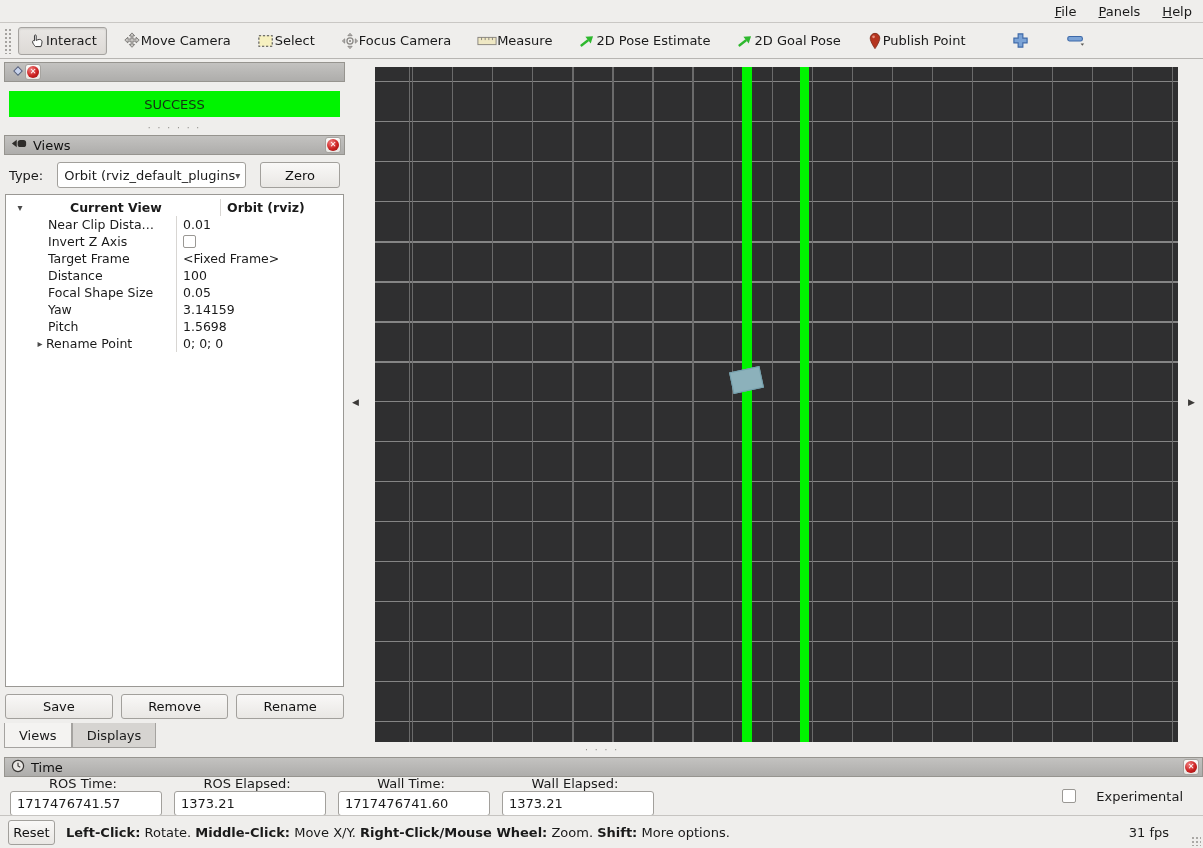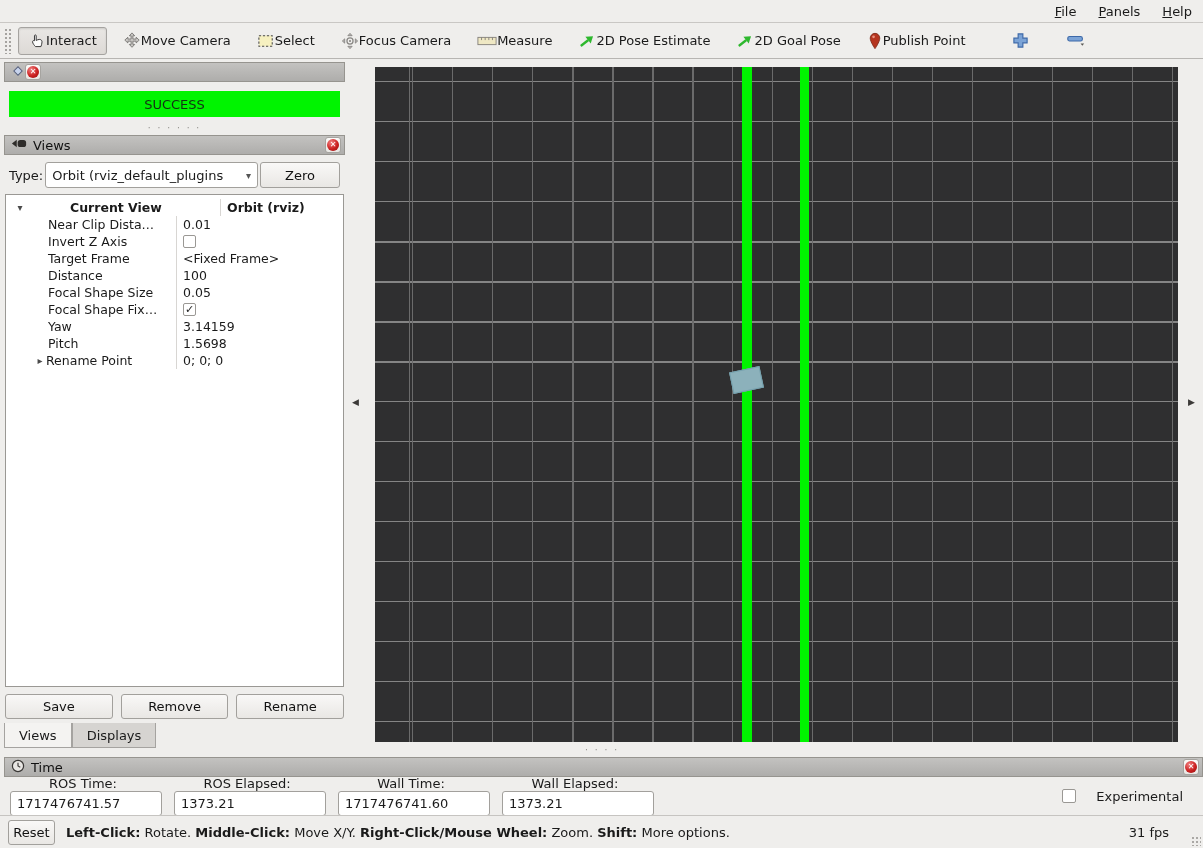--- a/index.html
+++ b/index.html
@@ -37,21 +37,21 @@
     background:linear-gradient(#fbfaf9,#e8e6e3); display:flex; align-items:center; justify-content:center; }
   .close-dot { width:12px; height:12px; border-radius:50%;
     background:radial-gradient(circle at 35% 30%, #f08080 0%, #cc2020 55%, #8f0f0f 100%);
     color:#fff; font-size:8px; line-height:12px; text-align:center; font-weight:bold; }
   .dots-handle { text-align:center; color:#8f8d8a; font-size:9px; letter-spacing:2px; height:12px; line-height:10px; }
 
   
   .left-dock { position:absolute; left:4px; top:62px; width:341px; }
   .success-bar { margin:9px 5px 6px 5px; height:26px; background:#00f400;
     display:flex; align-items:center; justify-content:center; font-size:13px; color:#143014; }
-  .type-row { display:flex; align-items:center; padding:7px 5px 6px 5px; gap:2px; }
+  .type-row { display:flex; align-items:center; padding:7px 5px 6px 5px; gap:14px; }
   .type-label { font-size:13px; }
   .combo { flex:1; height:26px; background:#fff; border:1px solid #a2a09c; border-radius:3px;
     display:flex; align-items:center; padding:0 6px; font-size:13px; white-space:nowrap; overflow:hidden; }
   .combo-arrow { margin-left:auto; color:#555; font-size:10px; }
   .btn { background:linear-gradient(#f9f8f7,#e9e7e4); border:1px solid #a2a09c; border-radius:3px;
     font-size:13px; color:#111; display:flex; align-items:center; justify-content:center; }
   .zero-btn { width:80px; height:26px; }
 
   
   .tree { margin-left:1px; width:339px; height:493px; background:#fff; border:1px solid #9a9894; overflow:hidden; }
@@ -292,26 +292,20 @@
     <div class="tree-row">
       <span class="t-label ind-child">Distance</span>
       <span class="t-value">100</span>
     </div>
 
     <div class="tree-row">
       <span class="t-label ind-child">Focal Shape Size</span>
       <span class="t-value">0.05</span>
     </div>
 
-    <div class="tree-row">
-      <span class="t-label ind-child">Focal Shape Fix…</span>
-      <span class="t-value">
-          <span class="cb">✓</span>
-        </span>
-    </div>
 
     <div class="tree-row">
       <span class="t-label ind-child">Yaw</span>
       <span class="t-value">3.14159</span>
     </div>
 
     <div class="tree-row">
       <span class="t-label ind-child">Pitch</span>
       <span class="t-value">1.5698</span>
     </div>

